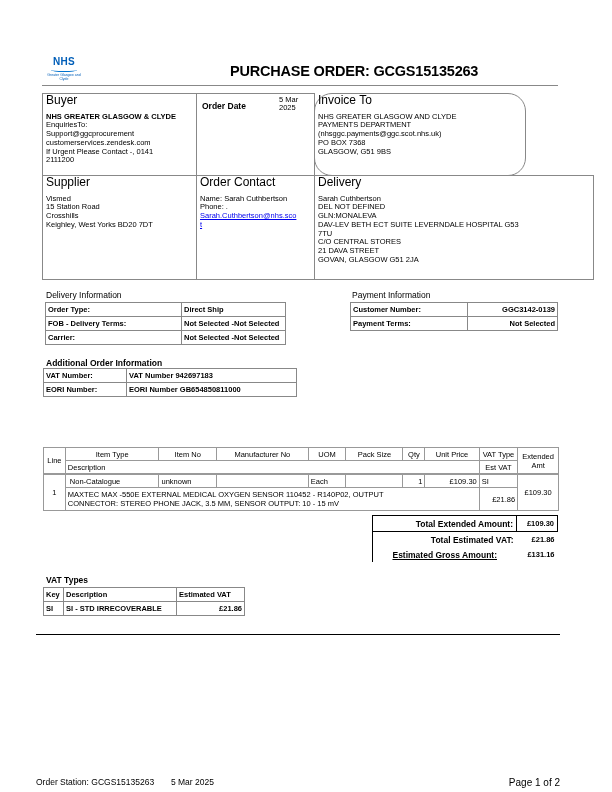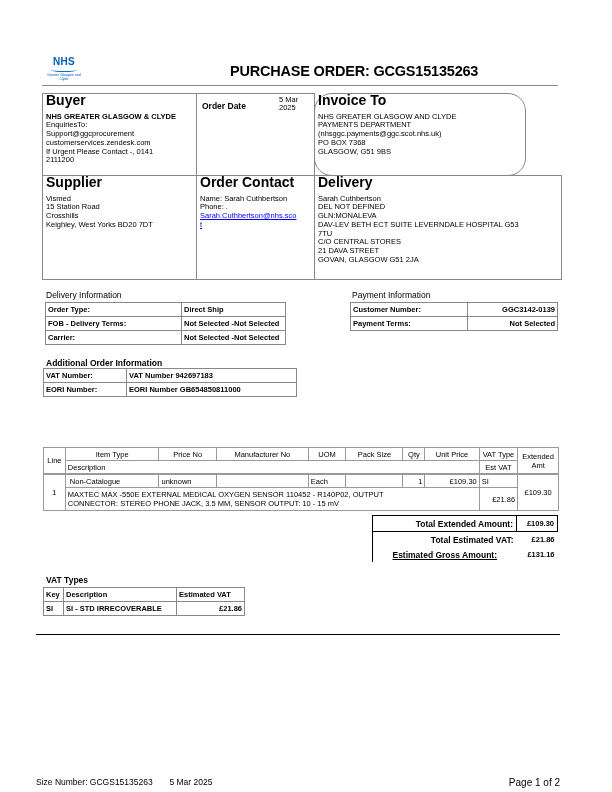--- a/index.html
+++ b/index.html
@@ -9,21 +9,21 @@
   .b { font-weight: bold; }
 
   
   #logo { left: 47px; top: 57px; width: 34px; height: 30px; }
   #logo .nhs { display:block; font-weight:bold; font-size:10px; color:#005eb8; letter-spacing:0.3px; text-align:center; line-height:10px; }
   #logo .swoosh { display:block; width:26px; height:3px; margin:1px auto 1px; border-bottom:1.5px solid #0072ce; border-radius:0 0 50% 50%; }
   #logo .sub { display:block; font-size:3.5px; color:#005eb8; text-align:center; line-height:4px; }
   #title { left: 230px; top: 63px; font-size: 14.5px; font-weight: bold; letter-spacing: -0.2px; }
   #top-rule { left: 42px; top: 85px; width: 516px; height: 1px; background: #888; }
   .cell { position: absolute; box-sizing: border-box; border: 1px solid #888; padding: 2px 3px; line-height: 8.7px; }
-  .cell .hd { font-weight: bold; font-size: 14px; display:block; margin-bottom: 8px; }
+  .cell .hd { font-weight: normal; font-size: 12px; display:block; margin-bottom: 8px; }
   .cell .ln { display:block; white-space: nowrap; }
   .link { color: #0000ee; text-decoration: underline; }
 
   
   .sec-title { font-size: 8.5px; }
   .sec-title.bold { font-weight: bold; }
 
   table { border-collapse: collapse; }
   .kv td { border: 1px solid #888; height: 13px; padding: 0 2px; font-size: 7.5px; font-weight: bold; }
 
@@ -88,21 +88,21 @@
   </div>
 
   <div class="cell" style="left:154px; top:82px; width:119px; height:105px;">
     <span class="hd">Order Contact</span>
     <span class="ln">Name: Sarah Cuthbertson</span>
     <span class="ln">Phone: .</span>
     <span class="ln link">Sarah.Cuthbertson@nhs.sco</span>
     <span class="ln link">t</span>
   </div>
 
-  <div class="cell" style="left:272px; top:82px; width:248px; height:105px;">
+  <div class="cell" style="left:272px; top:82px; width:280px; height:105px;">
     <span class="hd">Delivery</span>
     <span class="ln">Sarah Cuthbertson</span>
     <span class="ln">DEL NOT DEFINED</span>
     <span class="ln">GLN:MONALEVA</span>
     <span class="ln">DAV-LEV BETH ECT SUITE LEVERNDALE HOSPITAL G53</span>
     <span class="ln">7TU</span>
     <span class="ln">C/O CENTRAL STORES</span>
     <span class="ln">21  DAVA  STREET</span>
     <span class="ln">GOVAN, GLASGOW G51 2JA</span>
   </div>
@@ -152,21 +152,21 @@
     <td>EORI Number GB654850811000</td>
   </tr>
 </tbody>
   </table>
 
 <table class="abs items" style="left:43px; top:447px; width:516px;">
   <tbody>
       <tr class="hdr">
     <td rowspan="2" style="width:17px">Line</td>
     <td style="width:90px">Item Type</td>
-    <td style="width:53px">Price No</td>
+    <td style="width:53px">Item No</td>
     <td style="width:88px">Manufacturer No</td>
     <td style="width:33px">UOM</td>
     <td style="width:53px">Pack Size</td>
     <td style="width:17px">Qty</td>
     <td style="width:50px">Unit Price</td>
     <td style="width:34px">VAT Type</td>
     <td rowspan="2" style="width:36px; line-height:9px;">
       <span style="display:block">Extended</span>
       <span style="display:block">Amt</span>
     </td>
@@ -226,17 +226,17 @@
     <td>SI</td>
     <td>SI - STD IRRECOVERABLE</td>
     <td style="text-align:right">£21.86</td>
   </tr>
 </tbody>
   </table>
 
 <div id="bottom-rule" class="abs"></div>
 
 <div id="footer-left" class="abs">
-  <span>Size Number: GCGS15135263</span>
+  <span>Order Station: GCGS15135263</span>
   <span style="display:inline-block; width:12px"></span>
   <span>5 Mar 2025</span>
 </div>
 <div id="footer-right" class="abs">Page 1 of 2</div>
 
 </body></html>

